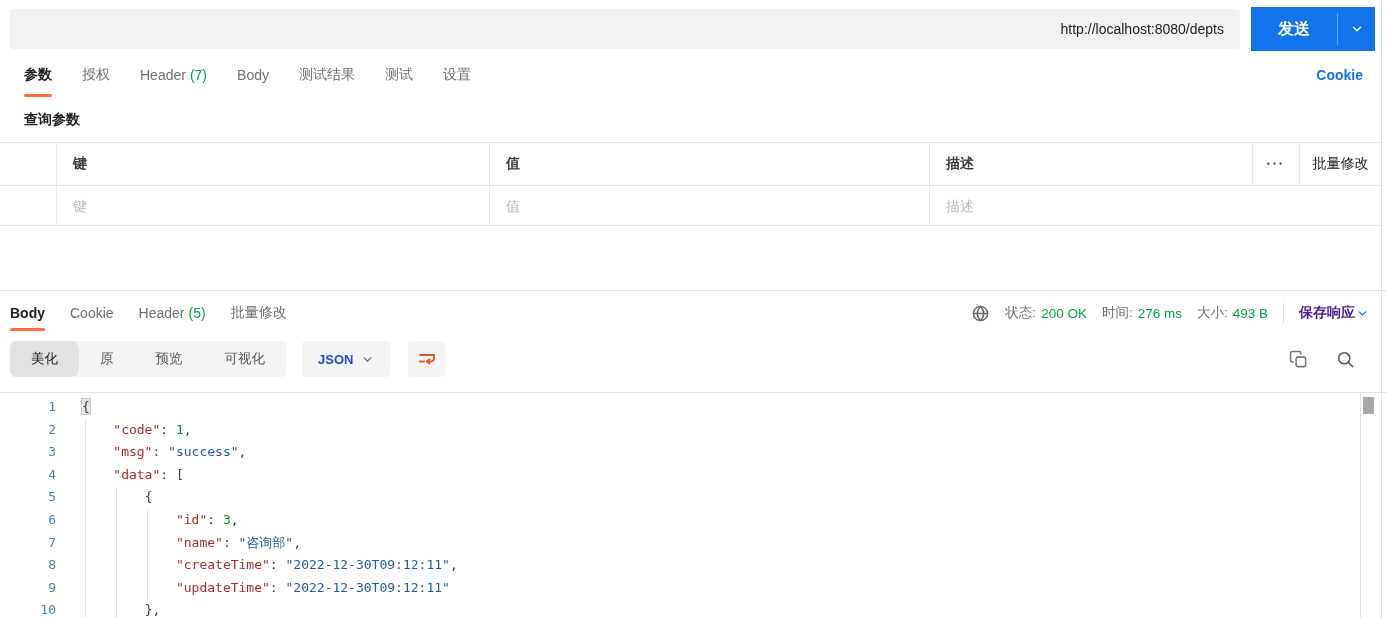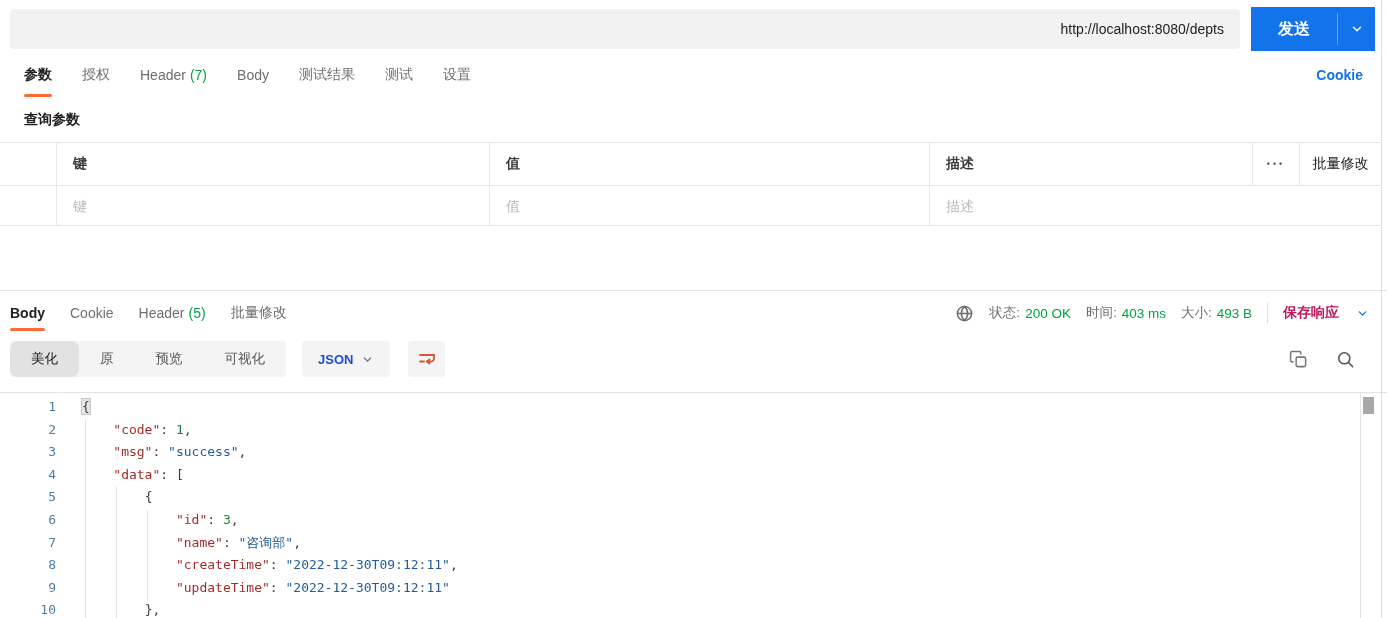--- a/index.html
+++ b/index.html
@@ -45,21 +45,21 @@
 
   
   .resp-header { display:flex; align-items:center; height:44px; padding:0 10px; }
   .resp-tabs { display:flex; align-items:center; gap:25px; height:100%; font-size:14px; color:#6f6f6f; }
   .resp-tabs .rtab.active::after { bottom:4px; }
   .status-cluster { margin-left:auto; display:flex; align-items:center; gap:15px; font-size:13.5px; }
   .stat { display:flex; align-items:center; gap:5px; white-space:nowrap; }
   .stat .lab { color:#6f6f6f; }
   .stat .val { color:#00A344; }
   .vsep { width:1px; height:20px; background:#dcdcdc; }
-  .save-resp { display:flex; align-items:center; gap:17px; color:#be185d; font-weight:700; font-size:14px; cursor:pointer; margin-right:8px; white-space:nowrap; }
+  .save-resp { display:flex; align-items:center; gap:1px; color:#4c1d95; font-weight:700; font-size:14px; cursor:pointer; margin-right:8px; white-space:nowrap; }
 
   
   .resp-toolbar { display:flex; align-items:center; padding:6px 10px 15px; }
   .seg-group { display:flex; background:#f4f4f4; border-radius:4px; overflow:hidden; }
   .seg { padding:9px 21px; font-size:13.5px; color:#555; cursor:pointer; white-space:nowrap; }
   .seg.active { background:#e2e2e2; color:#212121; border-radius:8px; }
   .fmt-pill { margin-left:16px; display:flex; align-items:center; gap:8px; background:#f4f4f4; border-radius:4px; padding:0 16px; height:36px; cursor:pointer; }
   .fmt-pill .ftxt { font-size:13px; font-weight:600; color:#1d4ed8; }
   .wrap-pill { margin-left:18px; width:37px; height:36px; background:#f4f4f4; border-radius:4px; display:flex; align-items:center; justify-content:center; cursor:pointer; }
   .tool-icons { margin-left:auto; display:flex; align-items:center; gap:28px; margin-right:22px; }
@@ -188,21 +188,21 @@
             <line x1="3" y1="12" x2="21" y2="12"></line>
           <path d="M12 3c2.7 2.6 4 5.7 4 9s-1.3 6.4-4 9c-2.7-2.6-4-5.7-4-9s1.3-6.4 4-9z"></path>
         </svg>
       </span>
       <span class="stat">
         <span class="lab">状态:</span>
         <span class="val">200 OK</span>
       </span>
       <span class="stat">
         <span class="lab">时间:</span>
-        <span class="val">403 ms</span>
+        <span class="val">276 ms</span>
       </span>
       <span class="stat">
         <span class="lab">大小:</span>
         <span class="val">493 B</span>
       </span>
       <span class="vsep"></span>
       <span class="save-resp">
         <span>保存响应</span>
         <svg width="13" height="13" viewBox="0 0 24 24" fill="none" stroke="#1273EB" stroke-width="2.4" stroke-linecap="round" stroke-linejoin="round">
             <polyline points="6 9 12 15 18 9"></polyline>

